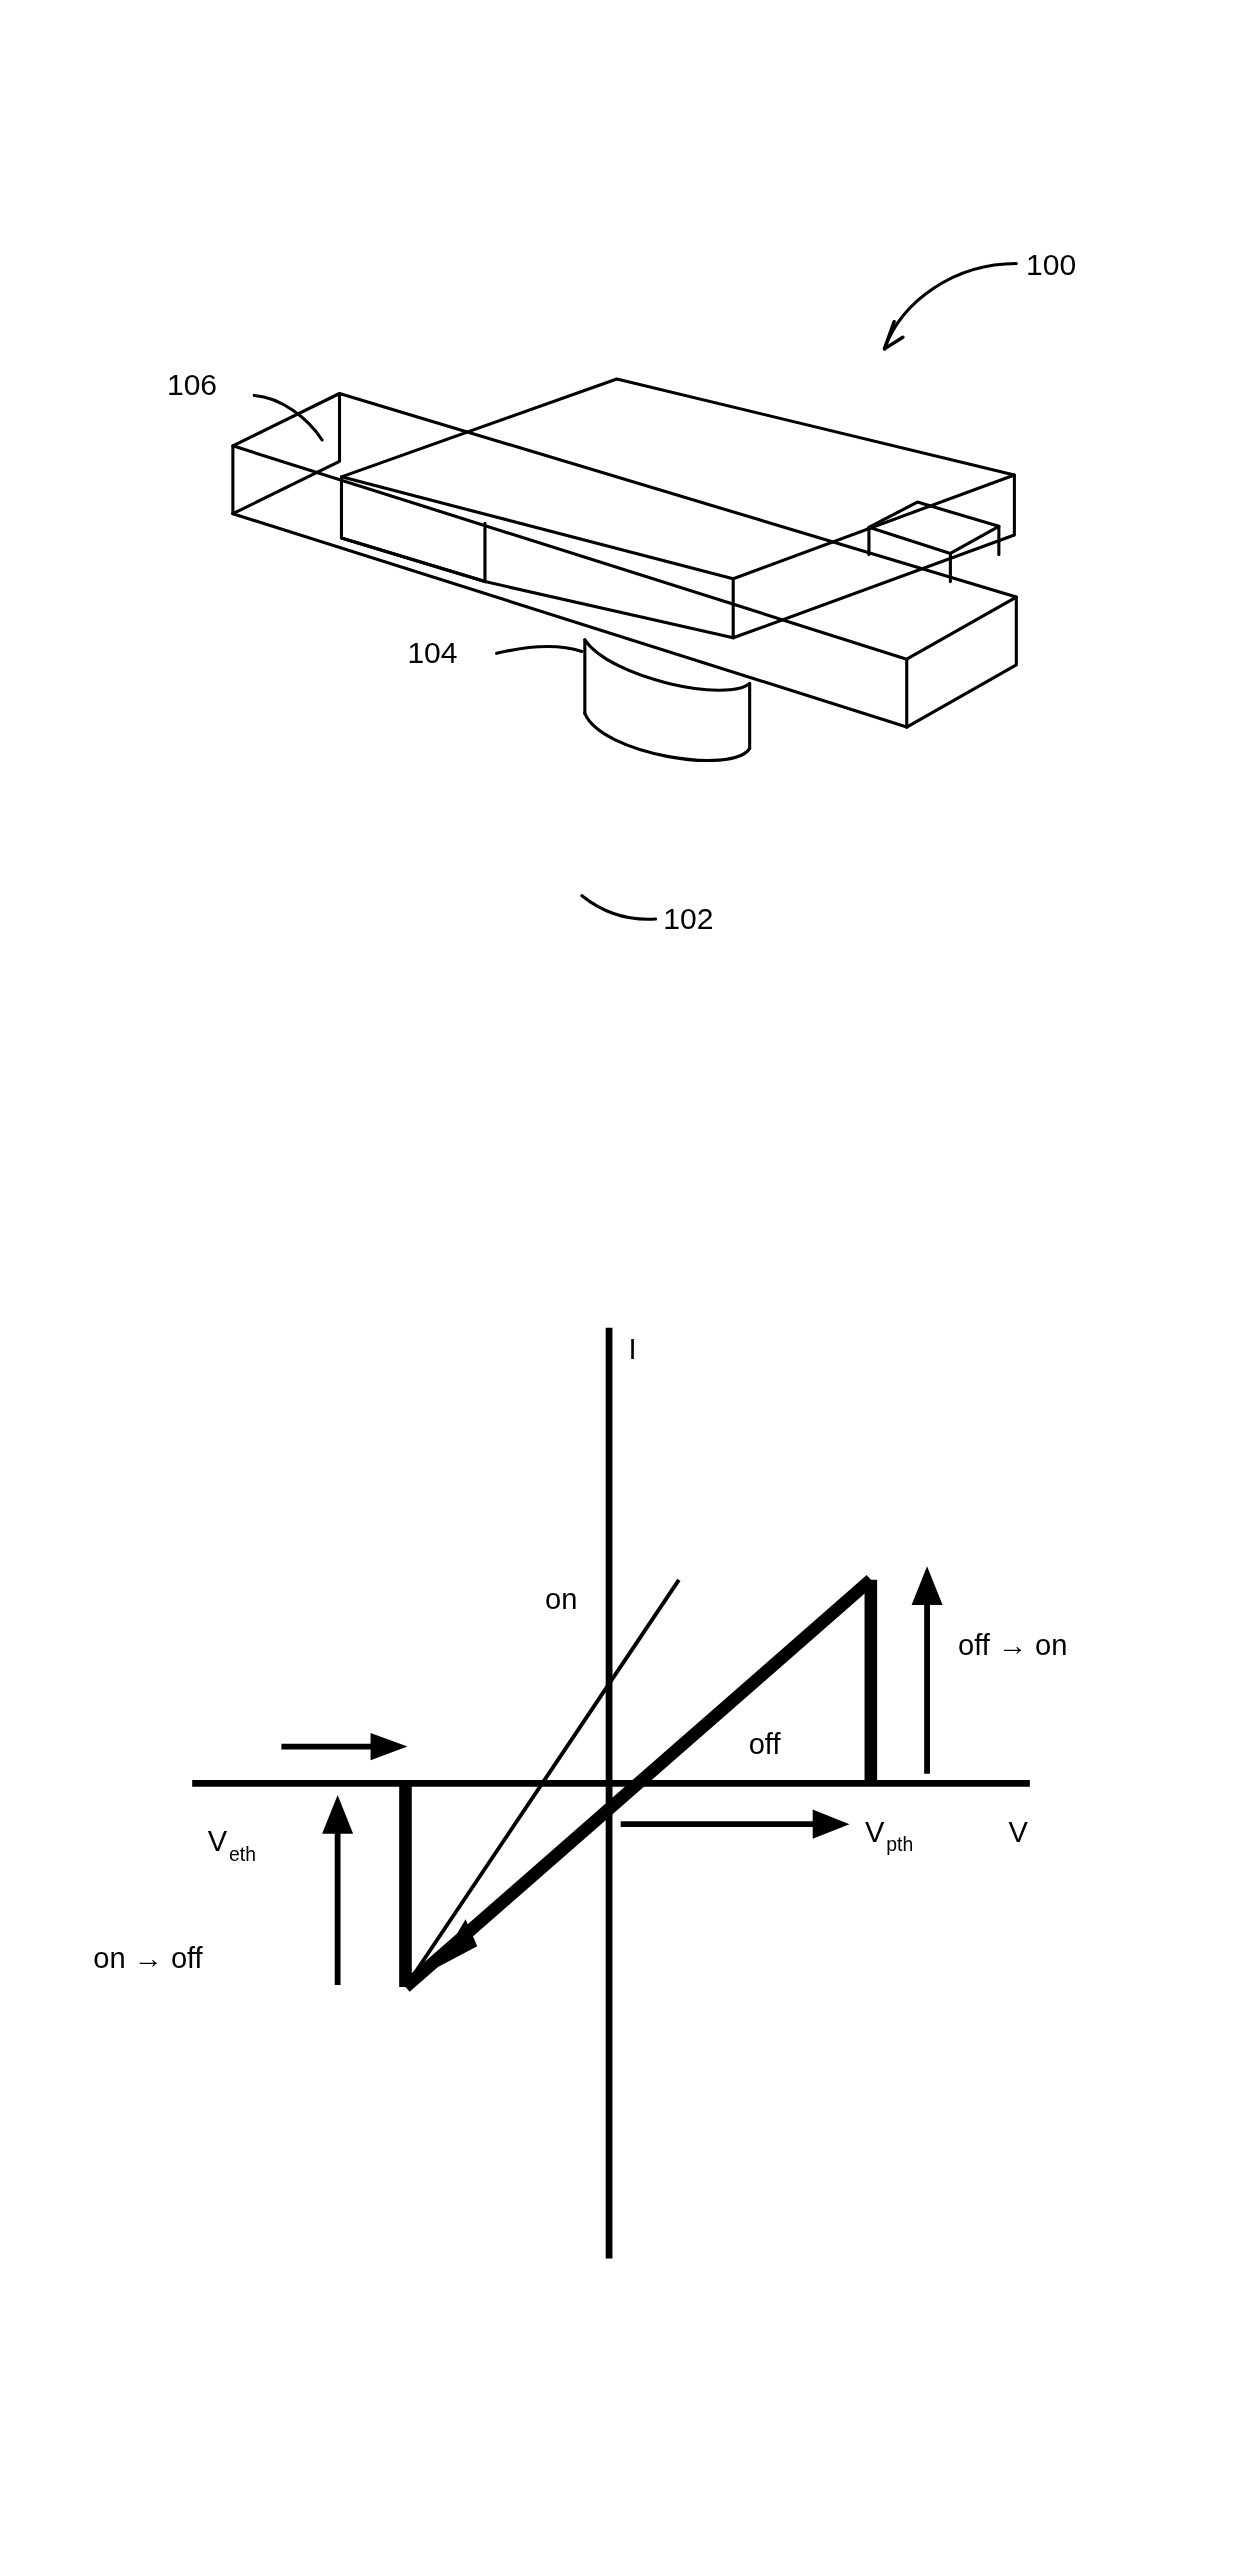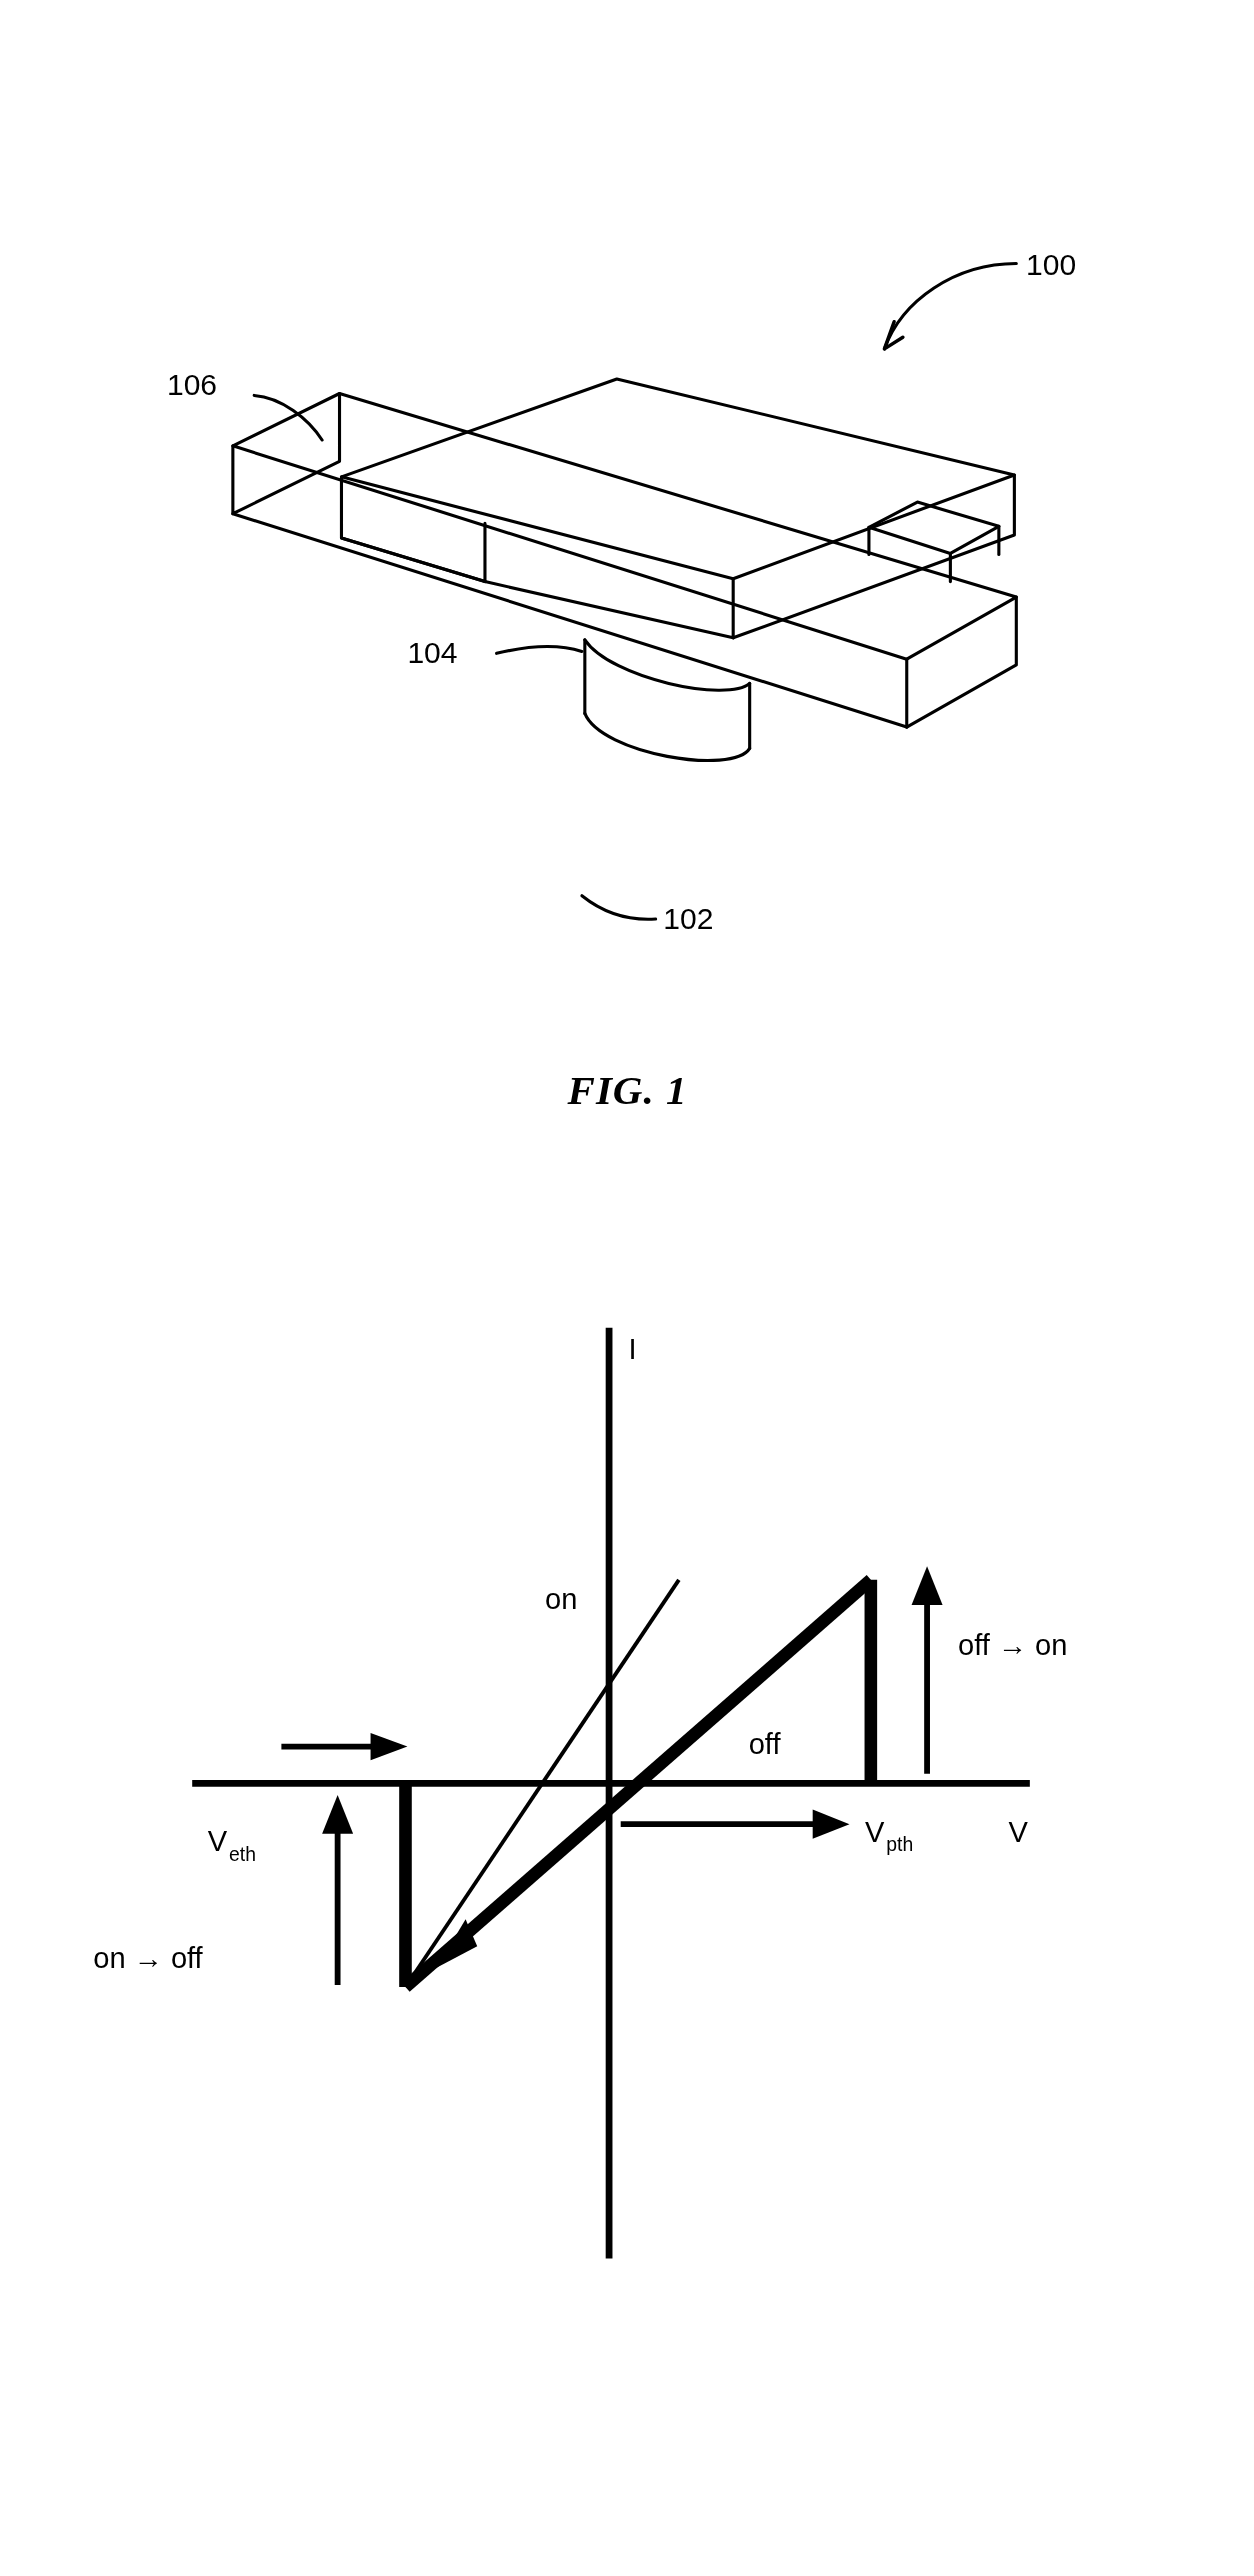--- a/index.html
+++ b/index.html
@@ -146,21 +146,20 @@
 
         <path d="M 600 864 C 620 880, 645 890, 676 888"></path>
       </g>
 
       <text class="ref-num" x="172" y="348">106</text>
       <text class="ref-num" x="1058" y="224">100</text>
       <text class="ref-num" x="420" y="624">104</text>
       <text class="ref-num" x="684" y="898">102</text>
     </svg>
 
-    <div class="fig-caption" id="fig1-caption">FIG. 1</div>
   </div>
 
   <div class="figure-block" id="figure-2-block">
 
     <svg class="fig-svg" width="1255" height="1144" viewBox="0 0 1294 1180" xmlns="http://www.w3.org/2000/svg">
 
       <g stroke="#000000" fill="none" stroke-linecap="butt">
 
         <line x1="198" y1="510" x2="1062" y2="510" stroke-width="7"></line>
 

